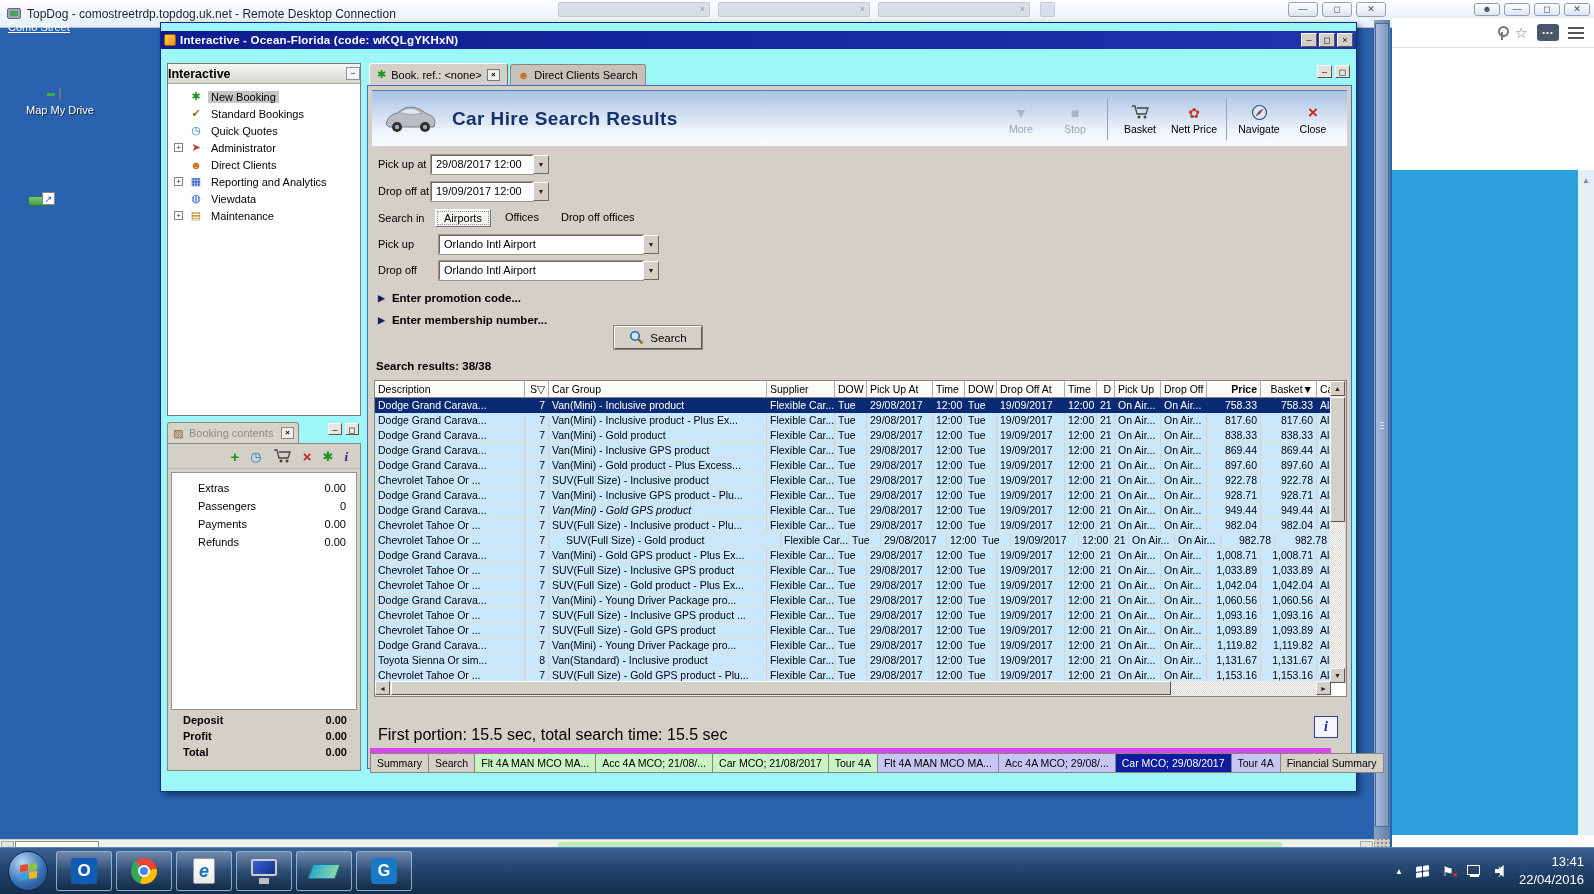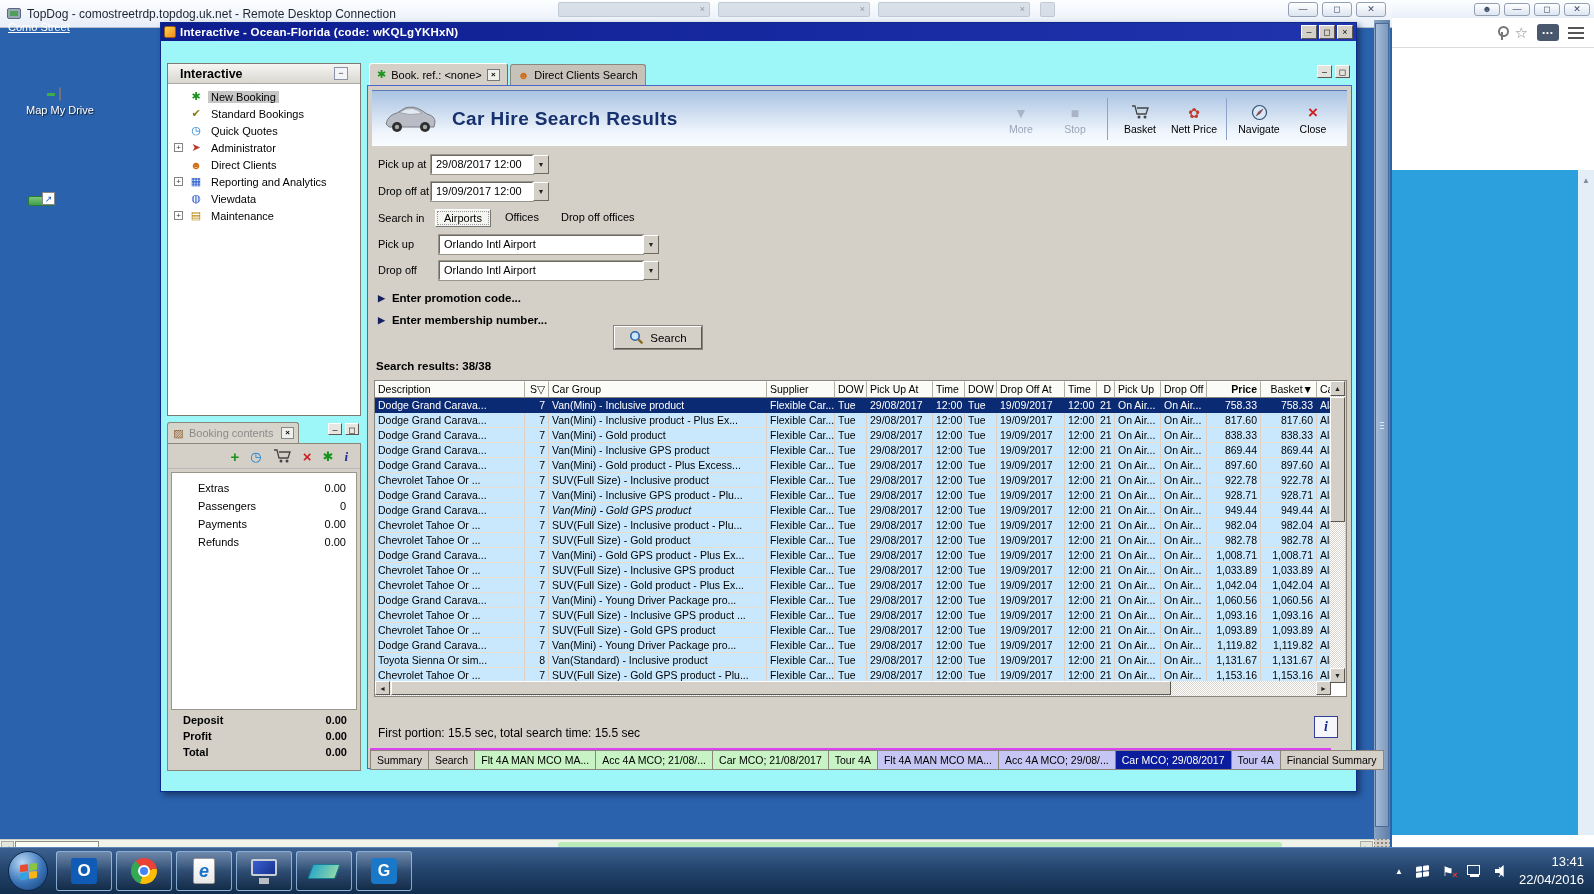--- a/index.html
+++ b/index.html
@@ -45,30 +45,30 @@
 .vthumb::after{content:"";position:absolute;left:4px;right:4px;top:50%;height:7px;margin-top:-3px;
  background:repeating-linear-gradient(#dce6f2 0 1px,transparent 1px 3px)}
 .hstrip{position:absolute;left:0;top:839px;width:1374px;height:14px;background:#eff3ea;border-top:1px solid #cdd2c6}
 .harrow{position:absolute;top:1px;width:13px;height:12px;background:#e2e6dd;border:1px solid #a9aca2;font-size:7px;line-height:11px;text-align:center;color:#333}
 .hthumb{position:absolute;left:15px;top:1px;width:84px;height:12px;background:#fcfcf7;border:1px solid #8a8d80}
 .gripcorner{position:absolute;left:1374px;top:839px;width:16px;height:14px;background:#d4d0c8;
  background-image:radial-gradient(#8a867c 1px,transparent 1px);background-size:4px 4px;background-position:2px 2px}
 .sheen{position:absolute;left:558px;top:842px;width:724px;height:6px;background:rgba(150,228,150,.6);border-radius:3px}
 
 .app{position:absolute;left:160px;top:22px;width:1197px;height:770px;background:#9df6f8;border:1px solid #0b2a8a;box-shadow:3px 3px 6px rgba(0,0,20,.45)}
-.titlebar{position:absolute;left:0;top:0;right:0;height:18px;background:linear-gradient(90deg,#0d1d90,#2034ae);display:flex;align-items:center;color:#fff}
+.titlebar{position:absolute;left:0;top:8px;right:0;height:18px;background:linear-gradient(90deg,#0d1d90,#2034ae);display:flex;align-items:center;color:#fff}
 .appico{width:12px;height:12px;margin:0 4px 0 3px;background:linear-gradient(135deg,#ffd24a,#f08a1d);border:1px solid #9a5d10;border-radius:2px}
 .titletext{font-weight:bold;font-size:11.5px;letter-spacing:.2px}
 .wbtns{position:absolute;right:3px;top:2px;display:flex;gap:2px}
 .wbtn{width:16px;height:14px;background:#d4d0c8;border:1px solid;border-color:#fff #5c5850 #5c5850 #fff;font-size:9px;line-height:12px;text-align:center;color:#111}
 .menubar{position:absolute;left:0;top:18px;right:0;height:19px;display:flex;align-items:center;padding-left:10px;gap:0}
 .menuitem{padding:2px 9px;cursor:default}
 
 .tree{position:absolute;left:6px;top:40px;width:194px;height:353px;background:#fff;border:1px solid #7d7a72}
-.treehdr{height:20px;background:linear-gradient(#f6f6f4,#d9d6cf);border-bottom:1px solid #aaa;display:flex;align-items:center;padding:0 12px}
+.treehdr{height:20px;background:linear-gradient(#f6f6f4,#d9d6cf);border-bottom:1px solid #aaa;display:flex;align-items:center;padding:0 0}
 .treehdr b{font-size:12.5px}
 .collapsebtn{margin-left:auto;width:14px;height:13px;border:1px solid #8a93a8;background:#f2f4f8;font-size:9px;line-height:11px;text-align:center;color:#334}
 .tree-row{display:flex;align-items:center;height:17px;padding-left:6px;white-space:nowrap}
 .expbox{width:9px;height:9px;border:1px solid #848484;background:#fff;font-size:8px;line-height:7px;text-align:center;color:#333;margin-right:5px;flex:none}
 .expspace{width:14px;flex:none}
 .ticon{width:16px;flex:none;text-align:center;font-size:11px;margin-right:4px}
 .tlabel{padding:0 3px;font-size:11px}
 .tlabel.sel{background:#c6c6c6}
 
 .bkg{position:absolute;left:6px;top:398px;width:194px;height:350px}
@@ -127,24 +127,24 @@
 .tr.rsel{background:#0b2a74;color:#fff}
 .td{flex:none;padding:0 3px;font-size:10.5px;line-height:14px;border-right:1px solid #ddd0c4;border-bottom:1px solid #e8ddd1;white-space:nowrap;overflow:hidden}
 .tr.rsel .td{border-color:#0b2a74}
 .ra{text-align:right}
 .gvs{position:absolute;right:0;top:0;width:16px;height:302px;background:#d4d0c8}
 .gvs .sarr,.ghs .sarr{position:absolute;width:15px;height:15px;background:#d4d0c8;border:1px solid;border-color:#fff #5c5850 #5c5850 #fff;font-size:7px;text-align:center;line-height:13px;color:#222}
 .gvthumb{position:absolute;left:0;top:16px;width:15px;height:125px;background:#d4d0c8;border:1px solid;border-color:#fff #5c5850 #5c5850 #fff}
 .gvtrack{position:absolute;left:0;top:0;width:15px;height:302px;background:repeating-conic-gradient(#fff 0 25%,#d9d5cd 0 50%) 0 0/2px 2px}
 .ghs{position:absolute;left:0;bottom:0;height:15px;width:956px;background:repeating-conic-gradient(#fff 0 25%,#d9d5cd 0 50%) 0 0/2px 2px}
 .ghthumb{position:absolute;left:16px;top:0;width:780px;height:14px;background:#d4d0c8;border:1px solid;border-color:#fff #5c5850 #5c5850 #fff}
-.timing{position:absolute;left:10px;top:640px;font-size:12px}
+.timing{position:absolute;left:10px;top:640px;font-size:16px}
 .infobtn{position:absolute;left:946px;top:630px;width:24px;height:22px;background:#f4f6fa;border:1px solid #30409a;color:#1a2a9a;font-family:"Liberation Serif",serif;font-style:italic;font-weight:bold;font-size:14px;text-align:center;line-height:20px}
 
-.btabs{position:absolute;left:2px;right:20px;top:662px;height:36px;display:flex;border-top:2px solid #d946ef}
+.btabs{position:absolute;left:2px;right:20px;top:662px;height:36px;display:flex;border-top:5px solid #d946ef}
 .btab{flex:none;height:20px;padding:3px 6px 0;border:1px solid #8a867c;border-left:none;font-size:10.5px;white-space:nowrap;overflow:hidden;background:#d4d0c8}
 .btab:first-child{border-left:1px solid #8a867c}
 .btab.green{background:#c8f3c4}
 .btab.purple{background:#c6c6f4}
 .btab.selected{background:#0b1c9c;color:#fff}
 
 .statusbar{position:absolute;left:2px;right:2px;top:748px;height:19px;background:#d4d0c8;border-top:1px solid #fff;display:flex;align-items:center;font-size:10.5px}
 .statmid{margin:0 auto;display:flex;gap:22px}
 .stattime{position:absolute;right:14px}
 
@@ -657,21 +657,21 @@
                 <div class="td ra" style="width: 18px;">21</div>
                 <div class="td" style="width: 46px;">On Air...</div>
                 <div class="td" style="width: 46px;">On Air...</div>
                 <div class="td ra" style="width: 54px;">982.04</div>
                 <div class="td ra" style="width: 56px;">982.04</div>
                 <div class="td" style="width: 14px;">Ala</div>
               </div>
               <div class="tr">
                 <div class="td" style="width: 150px;">Chevrolet Tahoe Or ...</div>
                 <div class="td ra" style="width: 24px;">7</div>
-                <div class="td" style="width: 218px;">SUV(Full Size) - Gold product</div>
+                <div class="td" style="width: 218px; margin-left: 14px;">SUV(Full Size) - Gold product</div>
                 <div class="td" style="width: 68px;">Flexible Car...</div>
                 <div class="td" style="width: 32px;">Tue</div>
                 <div class="td" style="width: 66px;">29/08/2017</div>
                 <div class="td" style="width: 32px;">12:00</div>
                 <div class="td" style="width: 32px;">Tue</div>
                 <div class="td" style="width: 68px;">19/09/2017</div>
                 <div class="td" style="width: 32px;">12:00</div>
                 <div class="td ra" style="width: 18px;">21</div>
                 <div class="td" style="width: 46px;">On Air...</div>
                 <div class="td" style="width: 46px;">On Air...</div>

